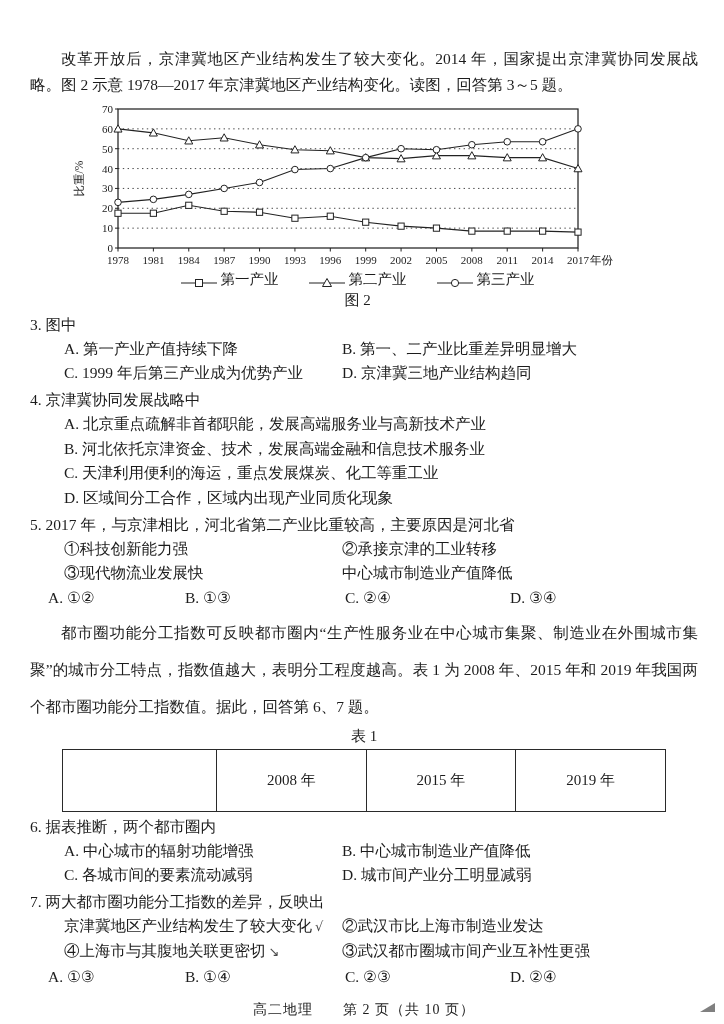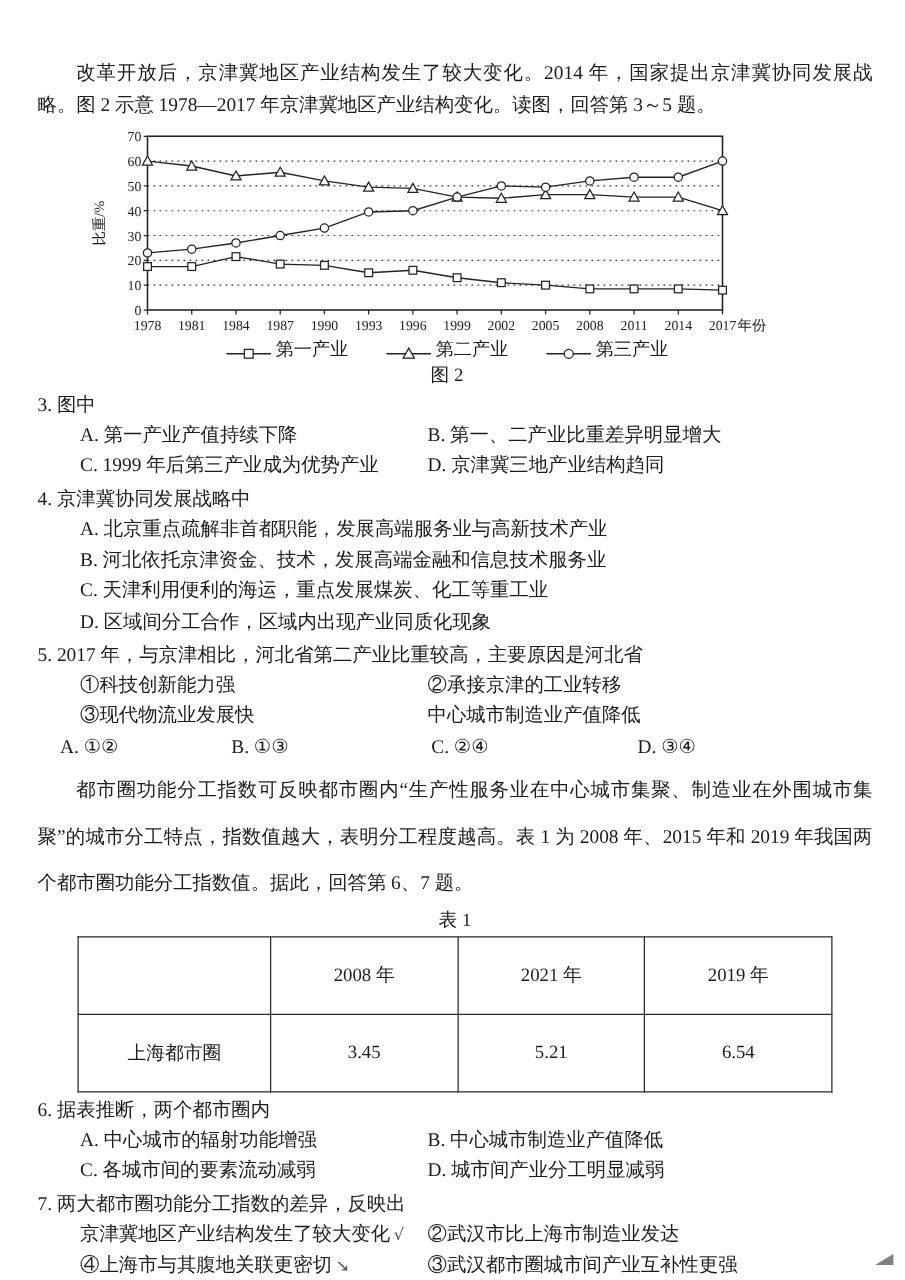--- a/index.html
+++ b/index.html
@@ -224,28 +224,22 @@
     <colgroup>
         <col class="c0">
         <col>
         <col>
         <col>
       </colgroup>
     <tbody>
         <tr>
       <th></th>
       <th>2008 年</th>
-      <th>2021 年</th>
+      <th>2015 年</th>
       <th>2019 年</th>
-    </tr>
-    <tr>
-      <td>上海都市圈</td>
-      <td>3.45</td>
-      <td>5.21</td>
-      <td>6.54</td>
     </tr>
   </tbody>
     </table>
 
   <div class="question">
     <p class="q-stem">6. 据表推断，两个都市圈内</p>
     <div class="opt-grid">
       <span>A. 中心城市的辐射功能增强</span>
       <span>B. 中心城市制造业产值降低</span>
       <span>C. 各城市间的要素流动减弱</span>

